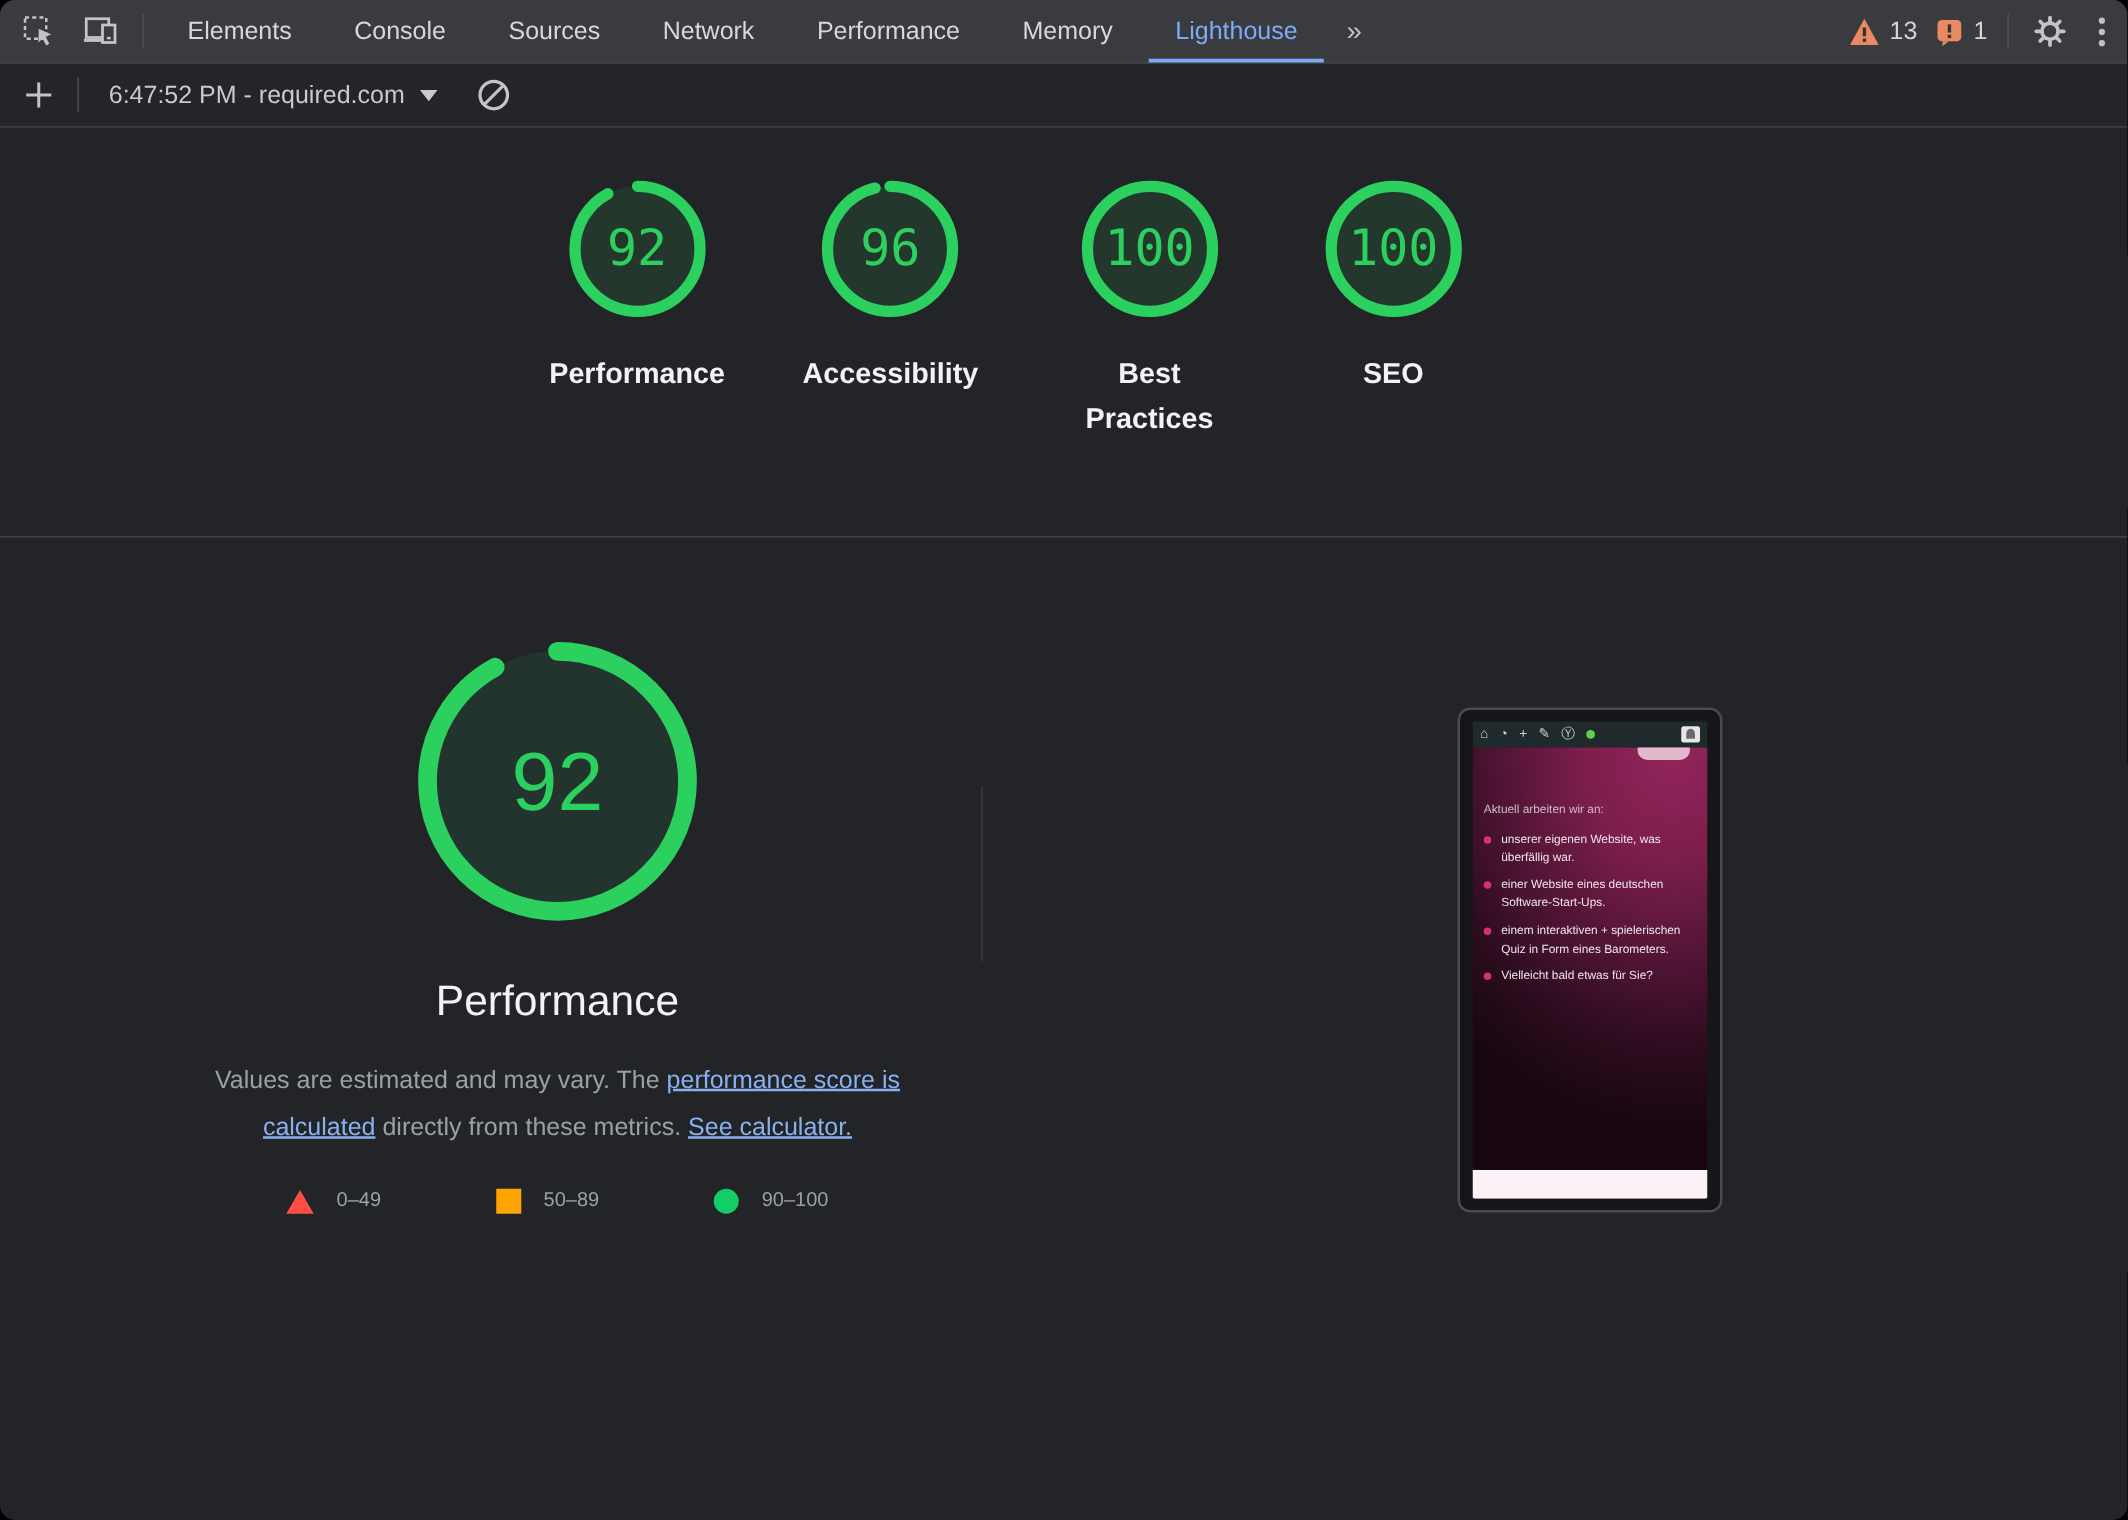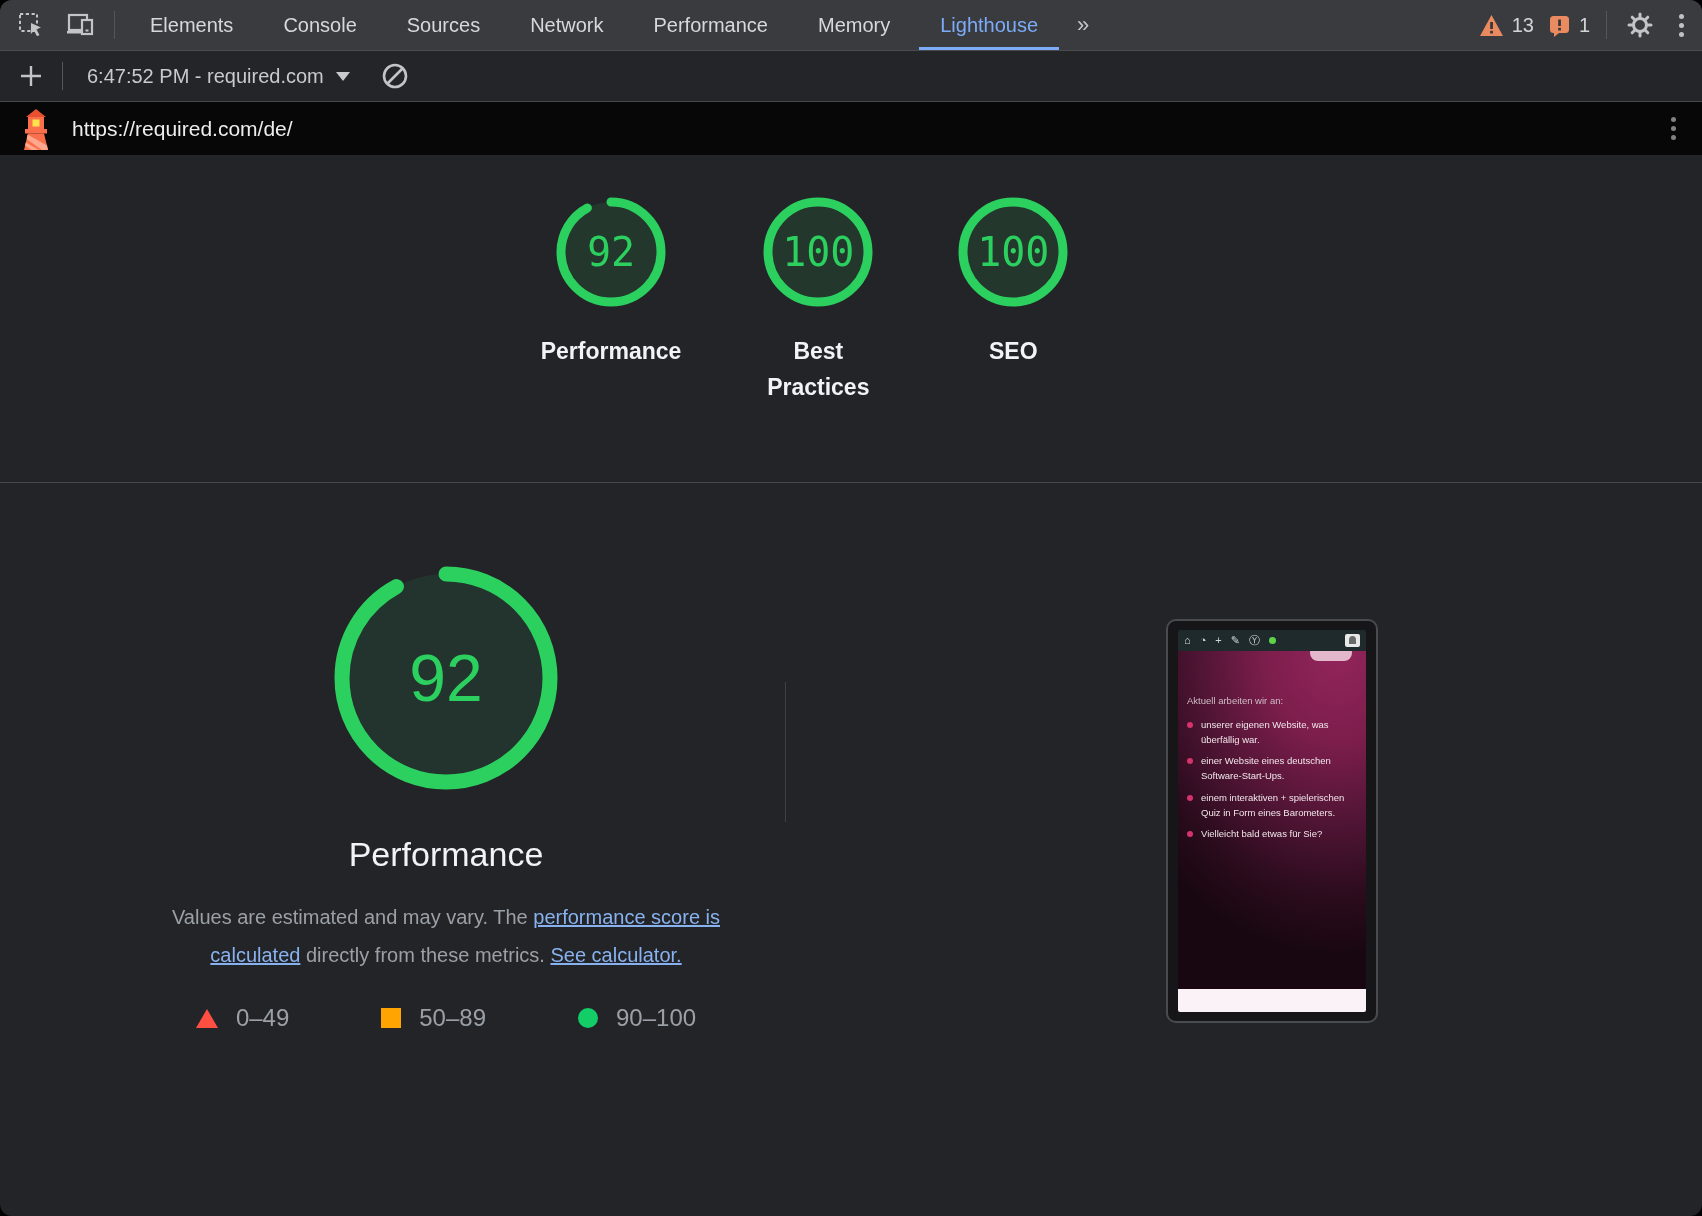--- a/index.html
+++ b/index.html
@@ -62,21 +62,21 @@
   .lower-left { width:892px; display:flex; flex-direction:column; align-items:center; }
   .divider-v { position:absolute; left:785px; top:199px; width:1px; height:140px; background:#3f4044; }
 
   .gauge-lg { width:226px; height:226px; position:relative; margin-top:82px; }
   .gauge-lg .num { position:absolute; inset:0; display:flex; align-items:center; justify-content:center;
                    font-size:66px; color:#2bd05f; }
   .detail-label { margin-top:44px; font-size:34px; color:#f1f3f4; }
   .note { margin-top:24px; width:608px; text-align:center; font-size:20px; line-height:38px; color:#9aa0a6; }
   .note a { color:#88b2ef; text-decoration:underline; cursor:pointer; }
   .legend { margin-top:30px; display:flex; gap:92px; align-items:center; }
-  .legend-item { display:flex; align-items:center; gap:18px; font-size:24px; color:#9aa0a6; }
+  .legend-item { display:flex; align-items:center; gap:18px; font-size:16px; color:#9aa0a6; }
   .marker-triangle { width:0; height:0; border-left:11px solid transparent; border-right:11px solid transparent;
                      border-bottom:19px solid #ff4e42; }
   .marker-square { width:20px; height:20px; background:#ffa400; }
   .marker-circle { width:20px; height:20px; border-radius:50%; background:#13ce67; }
 
   .lower-right { flex:1; display:flex; justify-content:center; }
   .thumb { width:212px; height:404px; margin-top:136px; margin-right:50px; border:2px solid #4a4b4e;
            border-radius:10px; background:#161618; padding:9px 10px; }
   .thumb-screen { width:100%; height:100%; display:flex; flex-direction:column; overflow:hidden; border-radius:2px; }
   .wp-bar { height:21px; background:#1e2a2b; display:flex; align-items:center; gap:9px; padding:0 6px; flex:none; }
@@ -191,48 +191,41 @@
       <span class="caret-down"></span>
     </div>
     <div class="icon-btn" style="margin-left:10px;">
       <svg width="28" height="28" viewBox="0 0 28 28">
         <circle cx="14" cy="14" r="11" fill="none" stroke="#c3c4c6" stroke-width="2.6"></circle>
         <line x1="6.5" y1="21.5" x2="21.5" y2="6.5" stroke="#c3c4c6" stroke-width="2.6"></line>
       </svg>
     </div>
   </div>
 
-  <div class="urlbar">
-    <svg width="36" height="42" viewBox="0 0 36 42">
-      <polygon points="18,1 28,9 8,9" fill="#e8502f"></polygon>
-      <rect x="10" y="9" width="16" height="12" fill="#fc6f4c"></rect>
-      <rect x="14.5" y="11.5" width="7" height="7" fill="#ffe24a"></rect>
-      <rect x="7" y="21" width="22" height="4.5" fill="#fc6f4c"></rect>
-      <polygon points="10,25.5 26,25.5 30,42 6,42" fill="#fc6f4c"></polygon>
-      <polygon points="8.7,31 24,42 30,42 29,37.5 9.5,26.5" fill="#ffa88e"></polygon>
-      <polygon points="7.2,37.5 13.5,42 21,42 7.8,34.5" fill="#ffa88e"></polygon>
-    </svg>
-    <span class="url-text">https://required.com/de/</span>
-    <div class="kebab">
-        <i></i>
-        <i></i>
-        <i></i>
-      </div>
-  </div>
 
   <div class="summary" id="summary-host">
       <div class="score-item">
         <div class="gauge-sm">
           <svg width="116" height="116" viewBox="0 0 116 116">
             <circle cx="58" cy="58" r="50" fill="rgba(43,208,95,0.11)"></circle>
             <circle cx="58" cy="58" r="50" fill="none" stroke="#2bd05f" stroke-width="9" stroke-linecap="round" transform="rotate(-90 58 58)" stroke-dasharray="289.026524130261 25.132741228718345"></circle>
           </svg>
           <div class="num">92</div>
         </div>
         <div class="score-label">Performance</div>
+      </div>
+      <div class="score-item">
+        <div class="gauge-sm">
+          <svg width="116" height="116" viewBox="0 0 116 116">
+            <circle cx="58" cy="58" r="50" fill="rgba(43,208,95,0.11)"></circle>
+            <circle cx="58" cy="58" r="50" fill="none" stroke="#2bd05f" stroke-width="9" stroke-linecap="round" transform="rotate(-90 58 58)" stroke-dasharray="301.59289474462014 12.566370614359172"></circle>
+          </svg>
+          <div class="num">96</div>
+        </div>
+        <div class="score-label">Accessibility</div>
       </div>
       <div class="score-item">
         <div class="gauge-sm">
           <svg width="116" height="116" viewBox="0 0 116 116">
             <circle cx="58" cy="58" r="50" fill="rgba(43,208,95,0.11)"></circle>
             <circle cx="58" cy="58" r="50" fill="none" stroke="#2bd05f" stroke-width="9" stroke-linecap="round" transform="rotate(-90 58 58)"></circle>
           </svg>
           <div class="num">100</div>
         </div>
         <div class="score-label">Best Practices</div>

